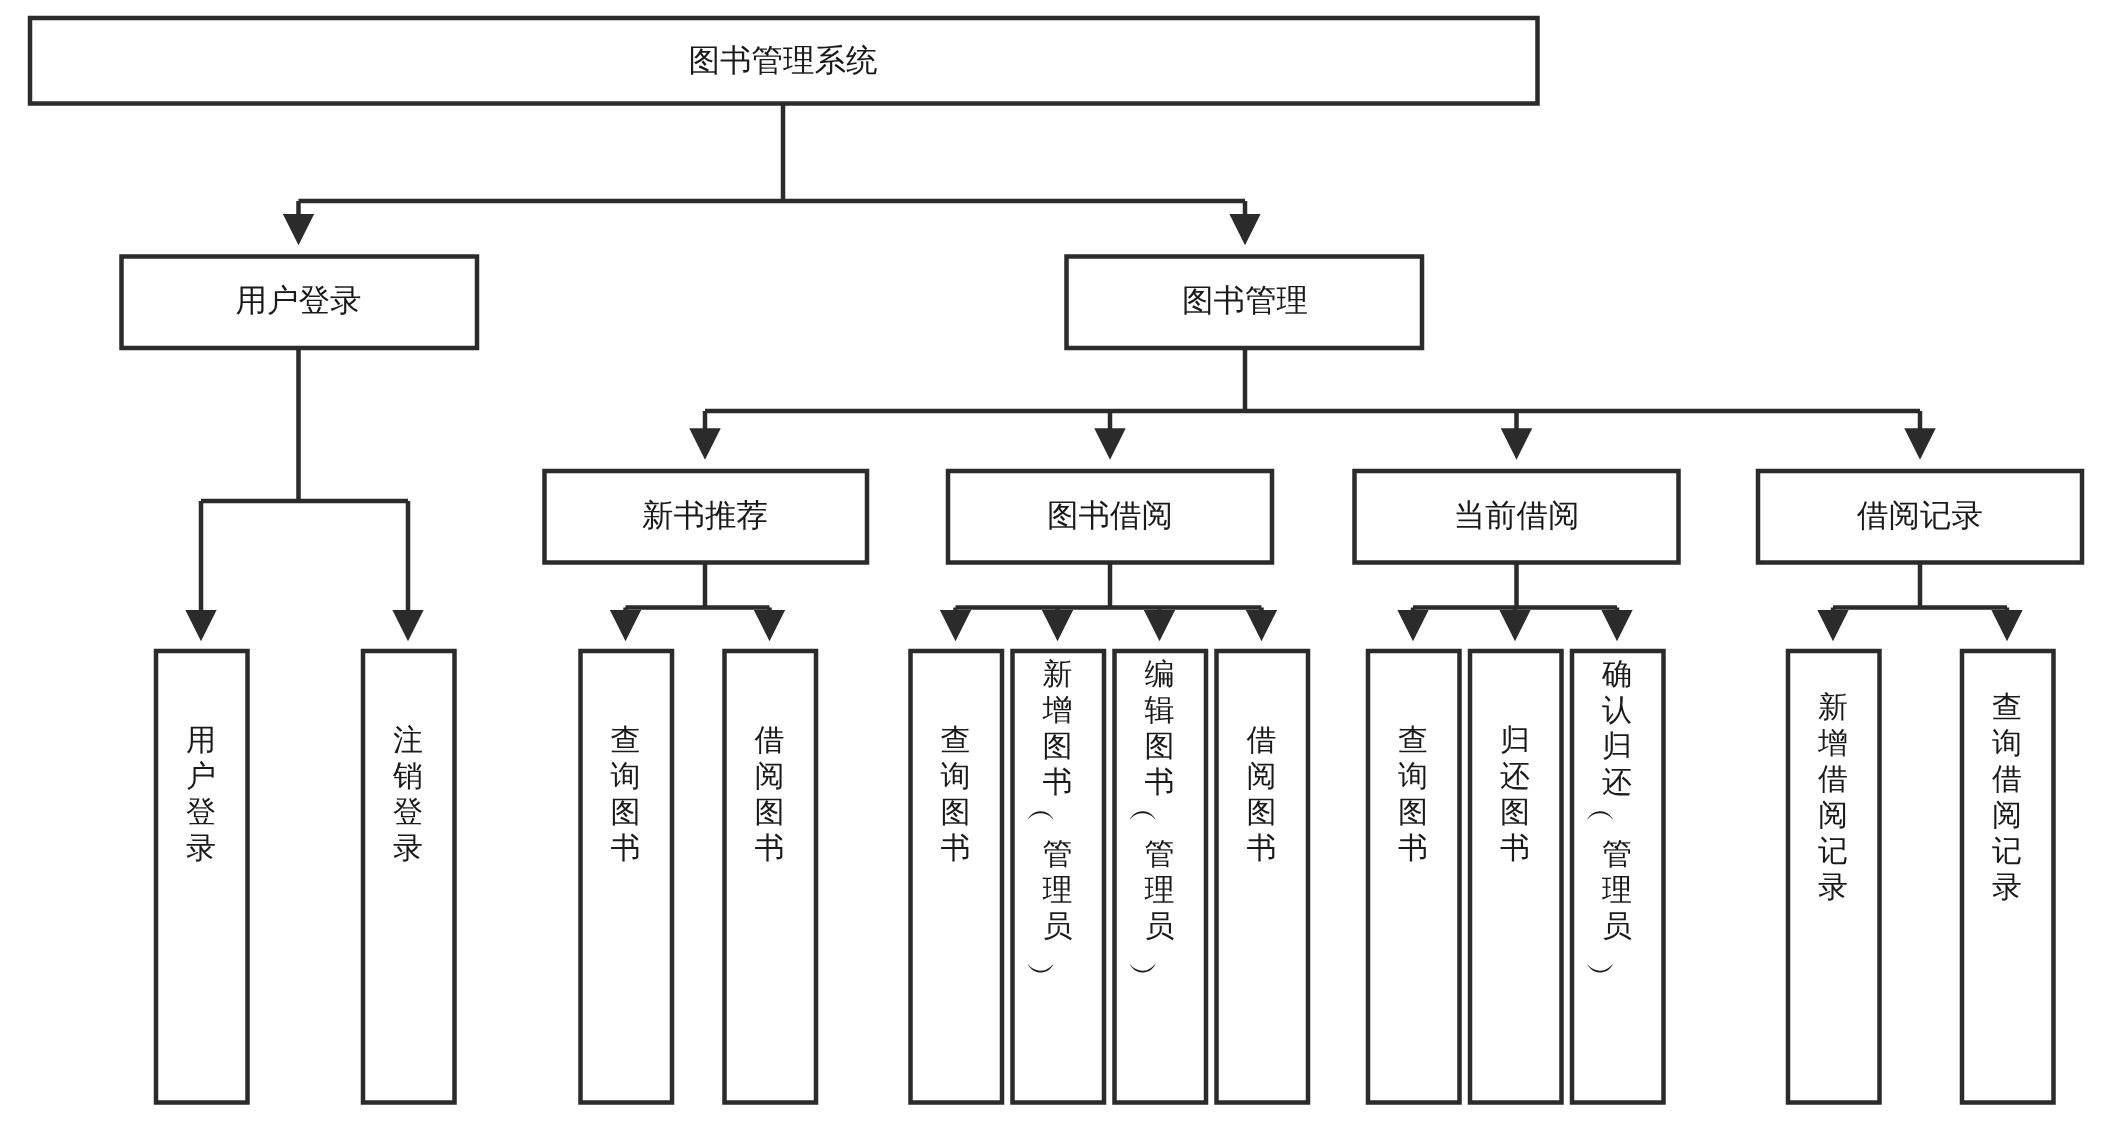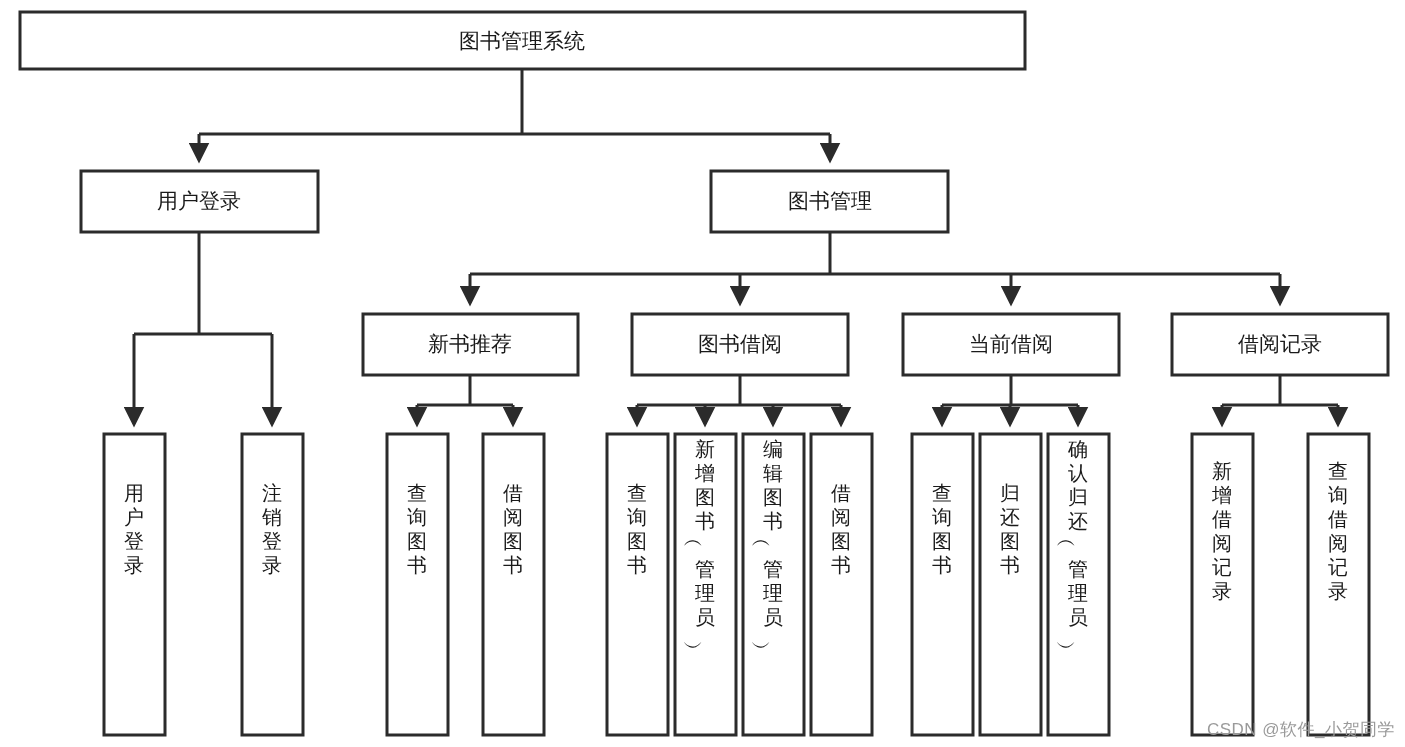--- a/index.html
+++ b/index.html
@@ -213,14 +213,13 @@
       <text class="node-label-v" x="1222" y="478"><tspan x="1222" dy="0">新</tspan><tspan x="1222" dy="24">增</tspan><tspan x="1222" dy="24">借</tspan><tspan x="1222" dy="24">阅</tspan><tspan x="1222" dy="24">记</tspan><tspan x="1222" dy="24">录</tspan></text>
     </g>
 
     <g>
       <rect class="node-box" x="1308" y="434" width="61" height="301"></rect>
       <text class="node-label-v" x="1338" y="478"><tspan x="1338" dy="0">查</tspan><tspan x="1338" dy="24">询</tspan><tspan x="1338" dy="24">借</tspan><tspan x="1338" dy="24">阅</tspan><tspan x="1338" dy="24">记</tspan><tspan x="1338" dy="24">录</tspan></text>
     </g>
 
   </svg>
 
-  <div class="watermark">CSDN @软件_小贺同学</div>
 </div>
 
 </body></html>

